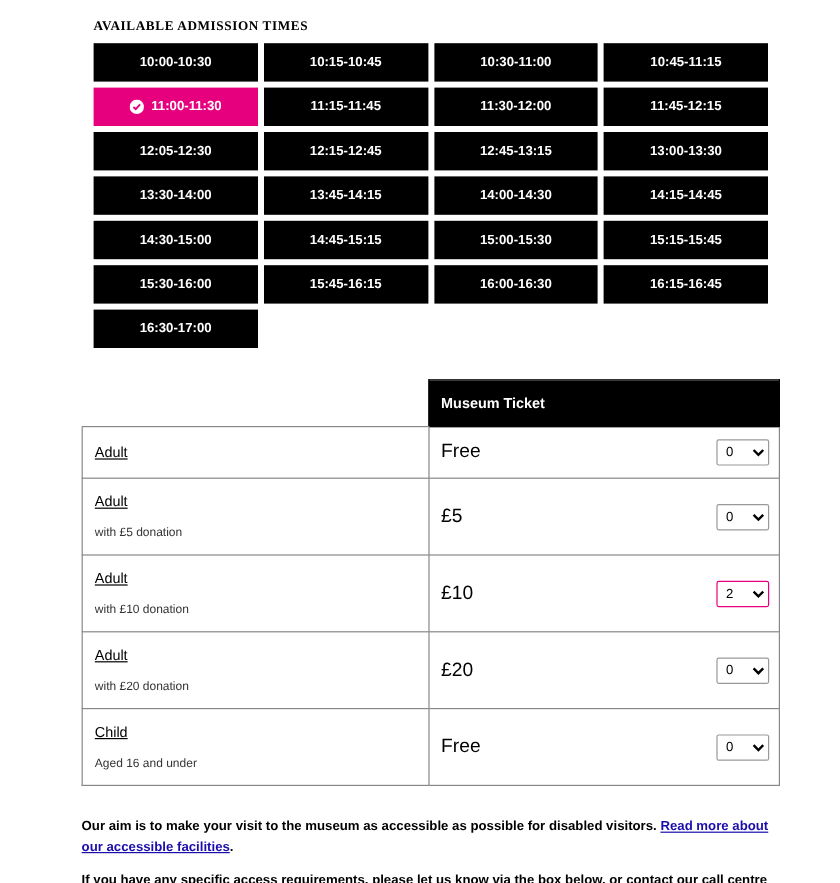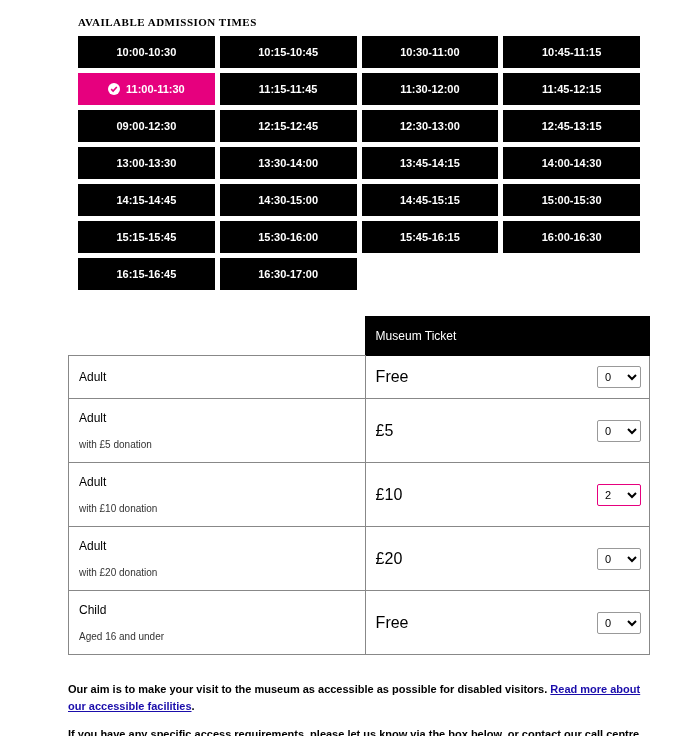--- a/index.html
+++ b/index.html
@@ -51,32 +51,33 @@
   }
   .ticket-table th, .ticket-table td {
     border: 1px solid #888;
     padding: 12px 10px;
     text-align: left;
     vertical-align: middle;
   }
   .ticket-table thead th {
     background: #000;
     color: #fff;
-    font-weight: 400;
+    font-weight: 700;
     font-size: 12px;
     border: 1px solid #000;
   }
   .ticket-table thead th.empty {
     background: #fff;
     border: none;
     border-bottom: 1px solid #888;
   }
   .ticket-row .name {
     font-size: 12px;
     font-weight: 400;
+    text-decoration: underline;
   }
   .ticket-row .sub {
     display: block;
     font-size: 10px;
     color: #333;
     margin-top: 14px;
   }
   .price-cell {
     position: relative;
   }
@@ -166,27 +167,24 @@
     <div class="time-slot">
       <span>11:15-11:45</span>
     </div>
     <div class="time-slot">
       <span>11:30-12:00</span>
     </div>
     <div class="time-slot">
       <span>11:45-12:15</span>
     </div>
     <div class="time-slot">
-      <span>09:00-12:30</span>
+      <span>12:05-12:30</span>
     </div>
     <div class="time-slot">
       <span>12:15-12:45</span>
-    </div>
-    <div class="time-slot">
-      <span>12:30-13:00</span>
     </div>
     <div class="time-slot">
       <span>12:45-13:15</span>
     </div>
     <div class="time-slot">
       <span>13:00-13:30</span>
     </div>
     <div class="time-slot">
       <span>13:30-14:00</span>
     </div>

